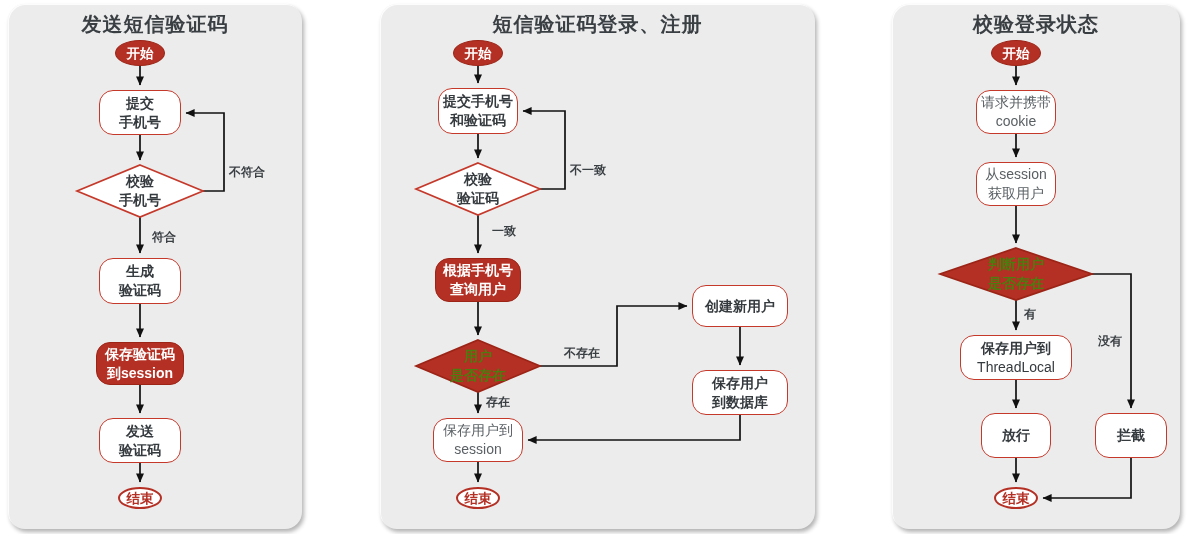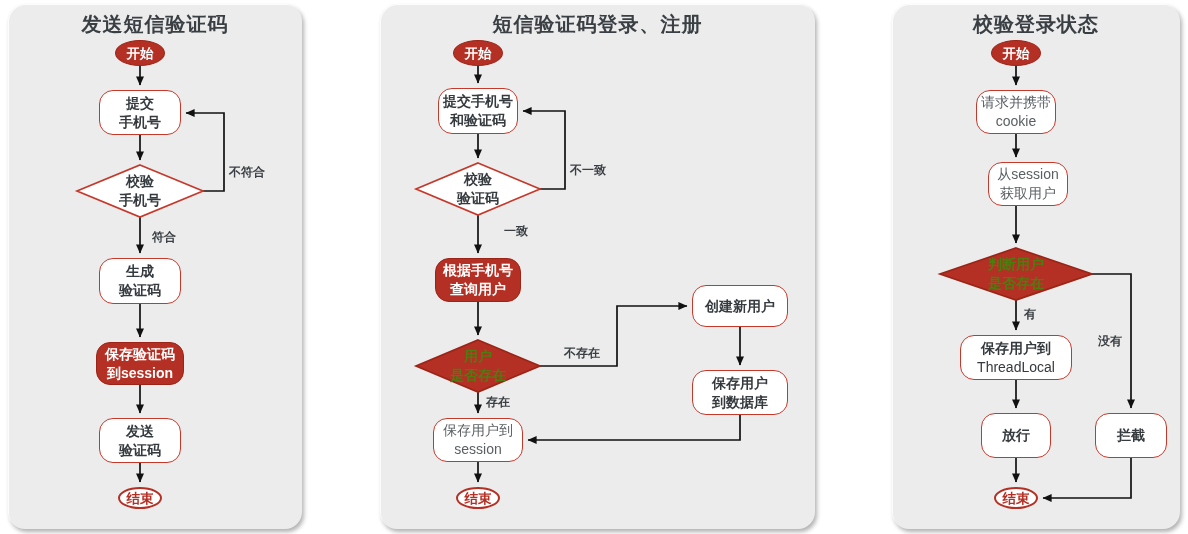--- a/index.html
+++ b/index.html
@@ -147,21 +147,21 @@
       <span>到数据库</span>
     </div>
     <div class="node rect soft" style="left:53px;top:414px;width:90px;height:44px">
       <span>保存用户到</span>
       <span>session</span>
     </div>
     <div class="node terminal end" style="left:76px;top:483px;width:44px;height:22px">
       <span>结束</span>
     </div>
     <div class="edge-label" style="left:190px;top:158px">不一致</div>
-    <div class="edge-label" style="left:124px;top:219px">一致</div>
+    <div class="edge-label" style="left:112px;top:219px">一致</div>
     <div class="edge-label" style="left:184px;top:341px">不存在</div>
     <div class="edge-label" style="left:106px;top:390px">存在</div>
   </section>
 
   <section class="panel" style="left:892px;top:4px;width:288px;height:525px">
     <div class="panel-title">校验登录状态</div>
     <svg class="edges" width="288" height="525" viewBox="0 0 288 525">
       <path d="M124,62 V81" marker-end="url(#arw)"></path>
       <path d="M124,130 V153" marker-end="url(#arw)"></path>
       <path d="M124,202 V239" marker-end="url(#arw)"></path>
@@ -172,21 +172,21 @@
       <path d="M239,454 V494 H151" marker-end="url(#arw)"></path>
       <polygon class="d-filled" points="124,244 200,270 124,296 48,270"></polygon>
     </svg>
     <div class="node terminal start" style="left:99px;top:36px;width:50px;height:26px">
       <span>开始</span>
     </div>
     <div class="node rect soft" style="left:84px;top:86px;width:80px;height:44px">
       <span>请求并携带</span>
       <span>cookie</span>
     </div>
-    <div class="node rect soft" style="left:96px;top:158px;width:80px;height:44px">
+    <div class="node rect soft" style="left:84px;top:158px;width:80px;height:44px">
       <span>从session</span>
       <span>获取用户</span>
     </div>
     <div class="node d-label on-red" style="left:74px;top:249px;width:100px;height:42px">
       <span>判断用户</span>
       <span>是否存在</span>
     </div>
     <div class="node rect mixed" style="left:68px;top:331px;width:112px;height:45px">
       <span>保存用户到</span>
       <span>ThreadLocal</span>

